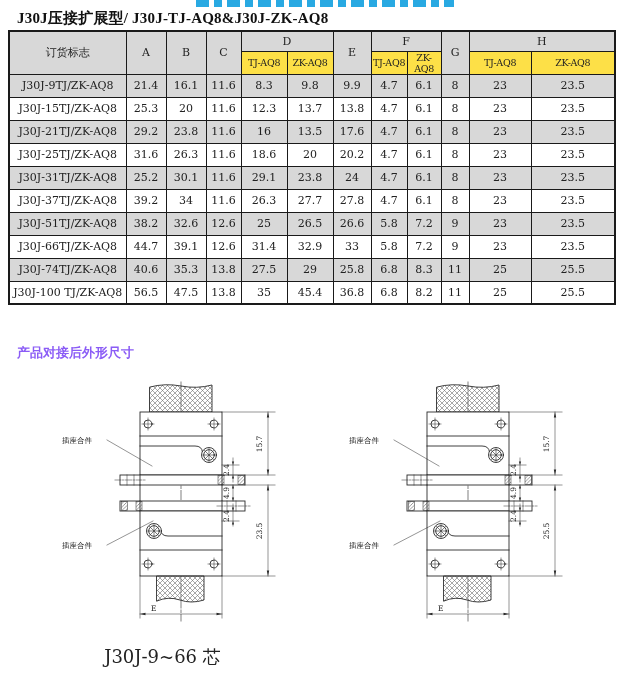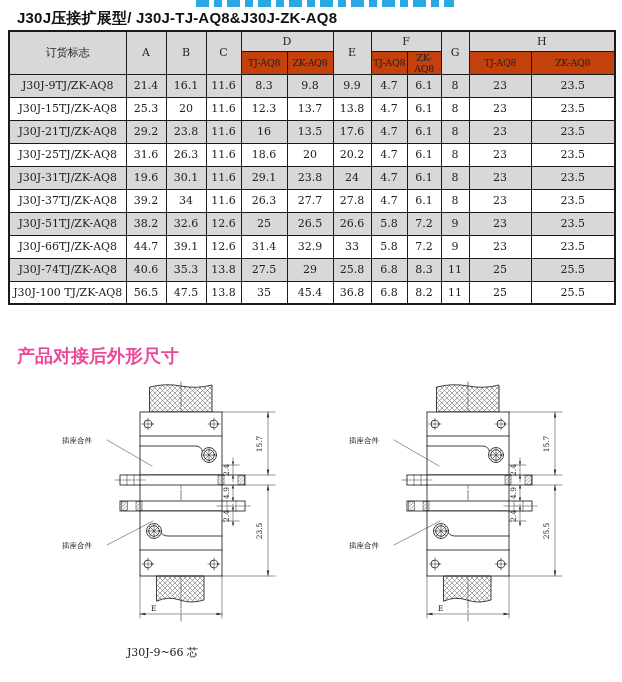--- a/index.html
+++ b/index.html
@@ -4,38 +4,38 @@
 <style>
   :root { --banner-blue:#29a9e2; --row-shade:#d8d8d8; --line:#2a2a2a; }
   * { margin:0; padding:0; box-sizing:border-box; }
   body { background:#888; font-family:"Liberation Sans", sans-serif; }
   .page { position:relative; width:622px; height:682px; background:#ffffff; overflow:hidden; margin:0 auto; }
 
   .banner-remnant { position:absolute; left:196px; top:0; width:258px; height:7px;
     background:repeating-linear-gradient(90deg, var(--banner-blue) 0 13px, rgba(255,255,255,0) 13px 18px,
       var(--banner-blue) 18px 26px, rgba(255,255,255,0) 26px 31px); }
 
-  .doc-title { position:absolute; left:17px; top:9px; font-size:15px; font-weight:bold; color:#111; letter-spacing:.2px; }
+  .doc-title { position:absolute; left:17px; top:9px; font-size:15px; font-weight:bold; color:#111; letter-spacing:.2px;font-family:Liberation Serif, serif; }
 
   table.spec { position:absolute; left:8px; top:30px; width:606px; border-collapse:collapse; table-layout:fixed;
     font-family:"DejaVu Serif", serif; font-size:11px; color:#222; border:2px solid #1a1a1a; }
   table.spec td { border:1px solid #1a1a1a; text-align:center; vertical-align:middle; height:23px; padding:0 1px; overflow:hidden; }
   table.spec thead td { height:20px; }
   .hd { background:var(--row-shade); }
-  .sub { background:#c2410c; font-size:9.5px; letter-spacing:-0.3px; }
+  .sub { background:#fde047; font-size:9.5px; letter-spacing:-0.3px; }
   .e-cell { vertical-align:bottom; padding-bottom:3px; }
   tbody tr.shaded td { background:var(--row-shade); }
 
-  .section-title { position:absolute; left:17px; top:344px; font-size:18px; font-weight:bold; color:#ec4899; }
+  .section-title { position:absolute; left:17px; top:344px; font-size:13px; font-weight:bold; color:#8b5cf6; }
 
   figure.drawing { position:absolute; top:378px; width:250px; }
   figure.drawing.left { left:55px; }
   figure.drawing.right { left:342px; }
   figure.drawing figcaption { margin-top:13px; text-align:center; padding-right:35px;
-    font-family:"DejaVu Serif", serif; font-size:11px; color:#222; }
+    font-family:"DejaVu Serif", serif; font-size:18px; color:#222; }
   svg text { font-family:"DejaVu Serif", serif; }
 </style>
 </head>
 <body>
 
 <svg width="0" height="0" style="position:absolute" aria-hidden="true">
   <defs>
     <pattern id="hatch-cross" width="5" height="5" patternUnits="userSpaceOnUse">
       <path d="M0,5 L5,0 M0,0 L5,5" stroke="#6f6f6f" stroke-width="0.6"></path>
     </pattern>
@@ -139,21 +139,21 @@
           <td>20</td>
           <td>20.2</td>
           <td>4.7</td>
           <td>6.1</td>
           <td>8</td>
           <td>23</td>
           <td>23.5</td>
         </tr>
         <tr class="shaded">
           <td>J30J-31TJ/ZK-AQ8</td>
-          <td>19.6</td>
+          <td>25.2</td>
           <td>30.1</td>
           <td>11.6</td>
           <td>29.1</td>
           <td>23.8</td>
           <td>24</td>
           <td>4.7</td>
           <td>6.1</td>
           <td>8</td>
           <td>23</td>
           <td>23.5</td>

